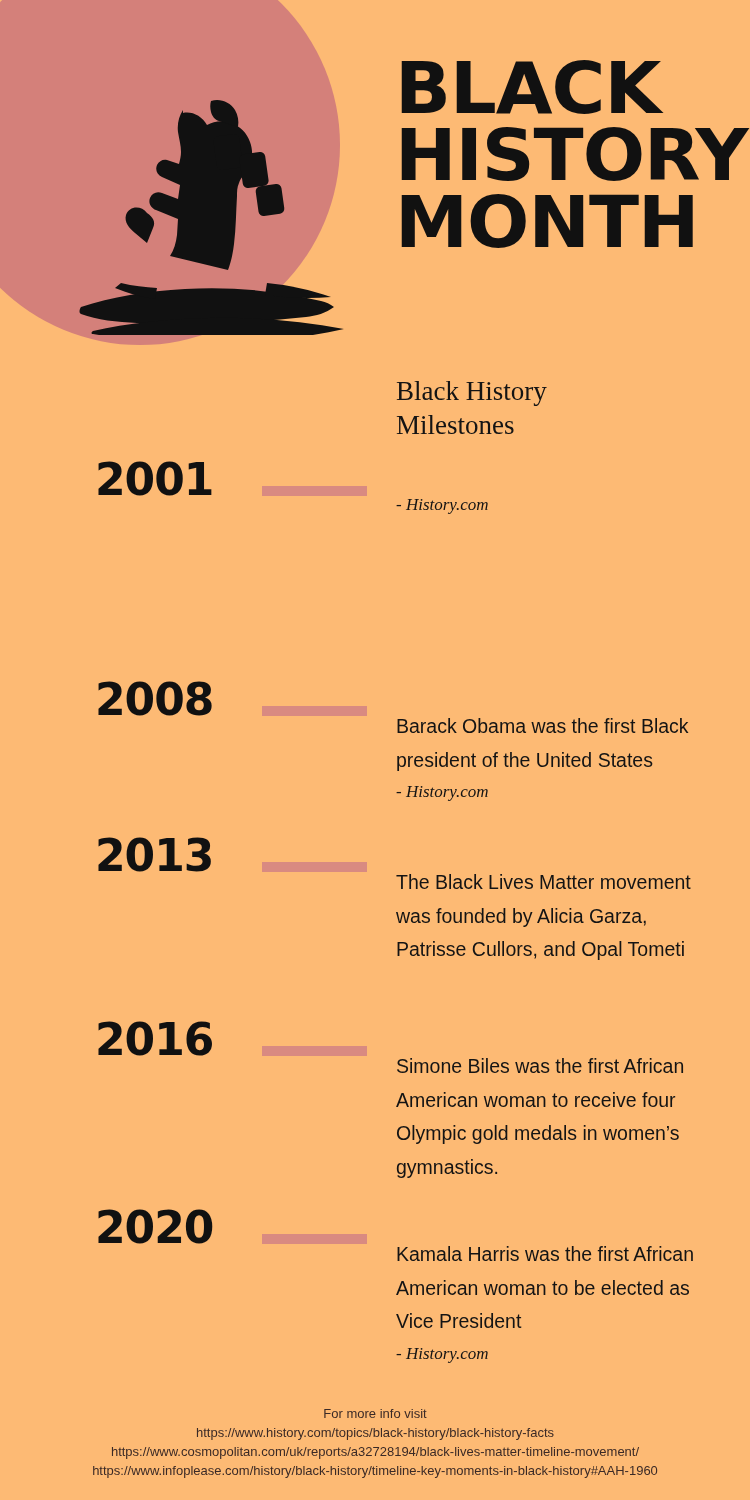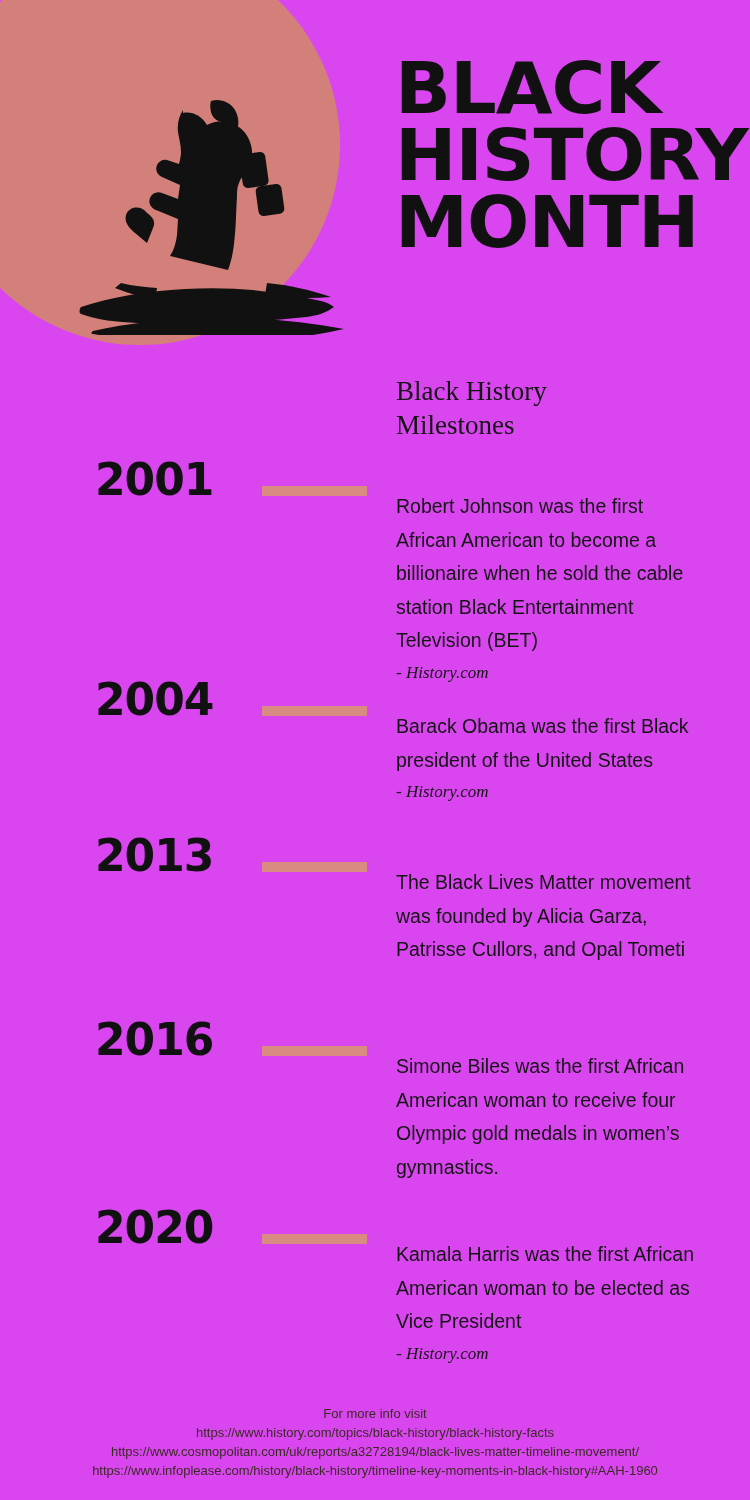--- a/index.html
+++ b/index.html
@@ -11,21 +11,21 @@
     height: 1500px;
     background: #f6d3c6;
     font-family: "Liberation Sans", sans-serif;
     position: relative;
     overflow: hidden;
   }
   .page {
     position: relative;
     width: 750px;
     height: 1500px;
-    background: #d946ef;
+    background: #fdba74;
   }
 
   
   .header-circle {
     position: absolute;
     left: -60px;
     top: -55px;
     width: 400px;
     height: 400px;
     border-radius: 50%;
@@ -170,27 +170,26 @@
     <div class="title-line">MONTH</div>
   </div>
 
   <div class="subtitle" style="white-space: pre-line;">Black History
 Milestones</div>
 
   <div class="row" style="top:458px">
     <div class="year">2001</div>
     <div class="dash"></div>
     <div class="text-col" style="top:32px">
-      <span>Robert Johnson was the first African American to become a billionaire when he sold the cable station Black Entertainment Television (BET)</span>
       <div class="source">- History.com</div>
     </div>
   </div>
 
   <div class="row" style="top:678px">
-    <div class="year">2004</div>
+    <div class="year">2008</div>
     <div class="dash"></div>
     <div class="text-col" style="top:32px">
       <span>Barack Obama was the first Black president of the United States</span>
       <div class="source">- History.com</div>
     </div>
   </div>
 
   <div class="row" style="top:834px">
     <div class="year">2013</div>
     <div class="dash"></div>

